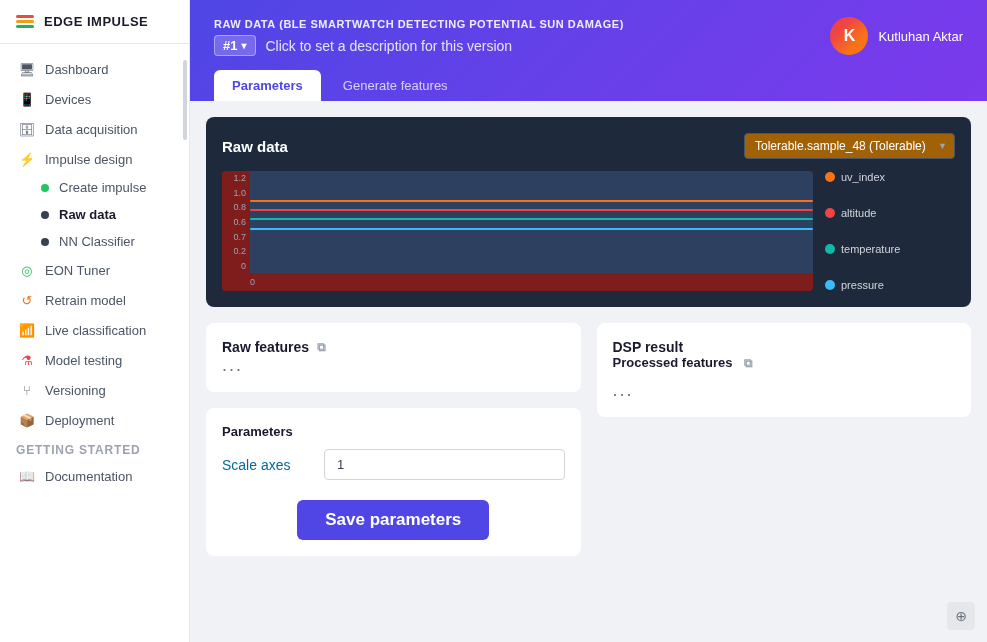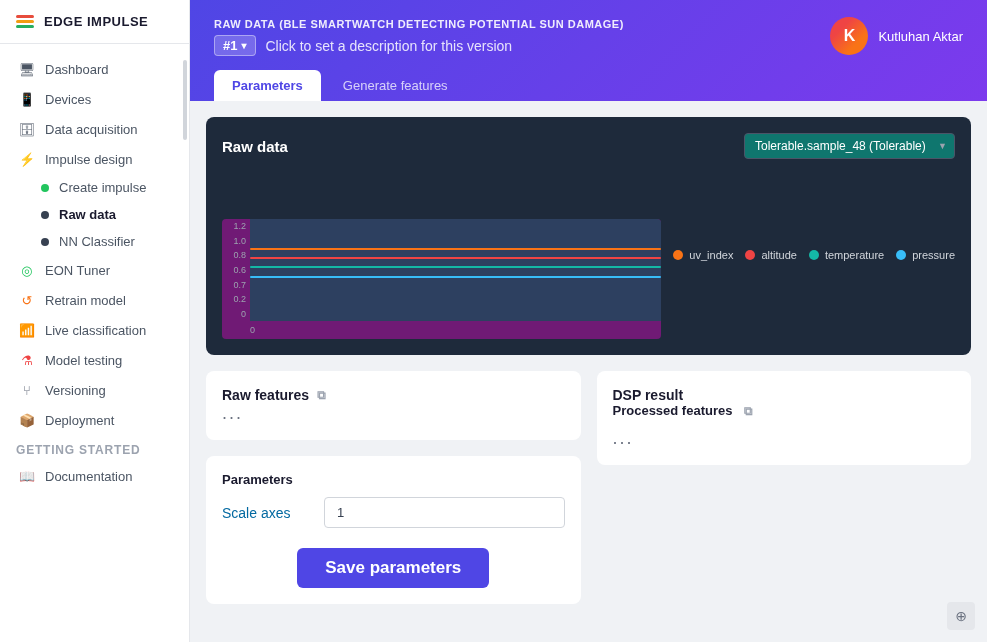--- a/index.html
+++ b/index.html
@@ -210,21 +210,21 @@
       align-items: center;
       justify-content: space-between;
       margin-bottom: 12px;
     }
     .chart-title {
       color: white;
       font-size: 15px;
       font-weight: 600;
     }
     .chart-select {
-      background: #0f766e;
+      background: #a16207;
       border: 1px solid #4a5568;
       border-radius: 4px;
       color: white;
       padding: 5px 28px 5px 10px;
       font-size: 12px;
       appearance: none;
       cursor: pointer;
       min-width: 200px;
     }
     .chart-select-wrapper {
@@ -240,25 +240,24 @@
       color: #9ca3af;
       pointer-events: none;
     }
     .chart-body {
       display: flex;
       gap: 12px;
     }
     .chart-area {
       flex: 1;
       height: 120px;
-      background: #701a75;
+      background: #7f1d1d;
       border-radius: 4px;
       position: relative;
       overflow: hidden;
-      margin-top: 48px;
     }
     
     .y-axis {
       position: absolute;
       left: 0;
       top: 0;
       bottom: 18px;
       width: 28px;
       display: flex;
       flex-direction: column;
@@ -295,23 +294,23 @@
       display: flex;
       align-items: center;
       padding-left: 28px;
     }
     .x-label {
       font-size: 9px;
       color: #9ca3af;
     }
     .chart-legend {
       display: flex;
-      flex-direction: row;
+      flex-direction: column;
       justify-content: center;
-      gap: 12px;
+      gap: 24px;
       min-width: 130px;
     }
     .legend-item {
       display: flex;
       align-items: center;
       gap: 6px;
     }
     .legend-dot {
       width: 10px;
       height: 10px;

